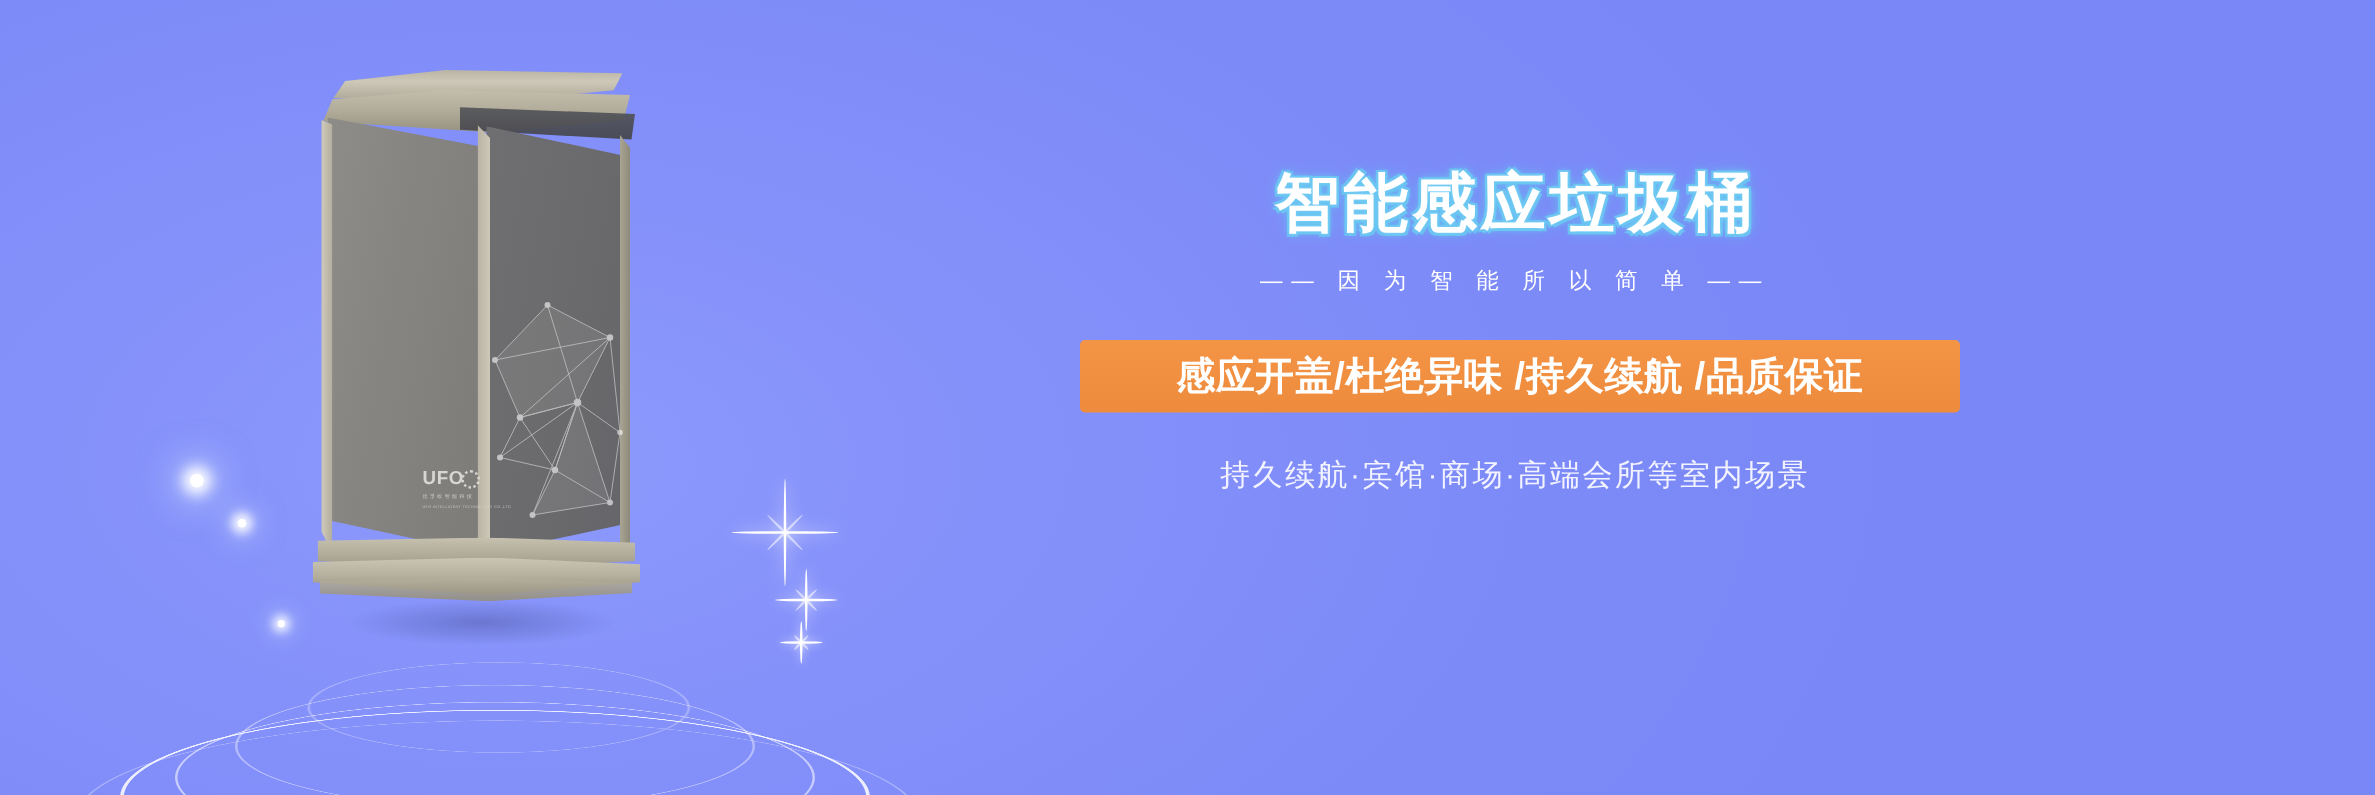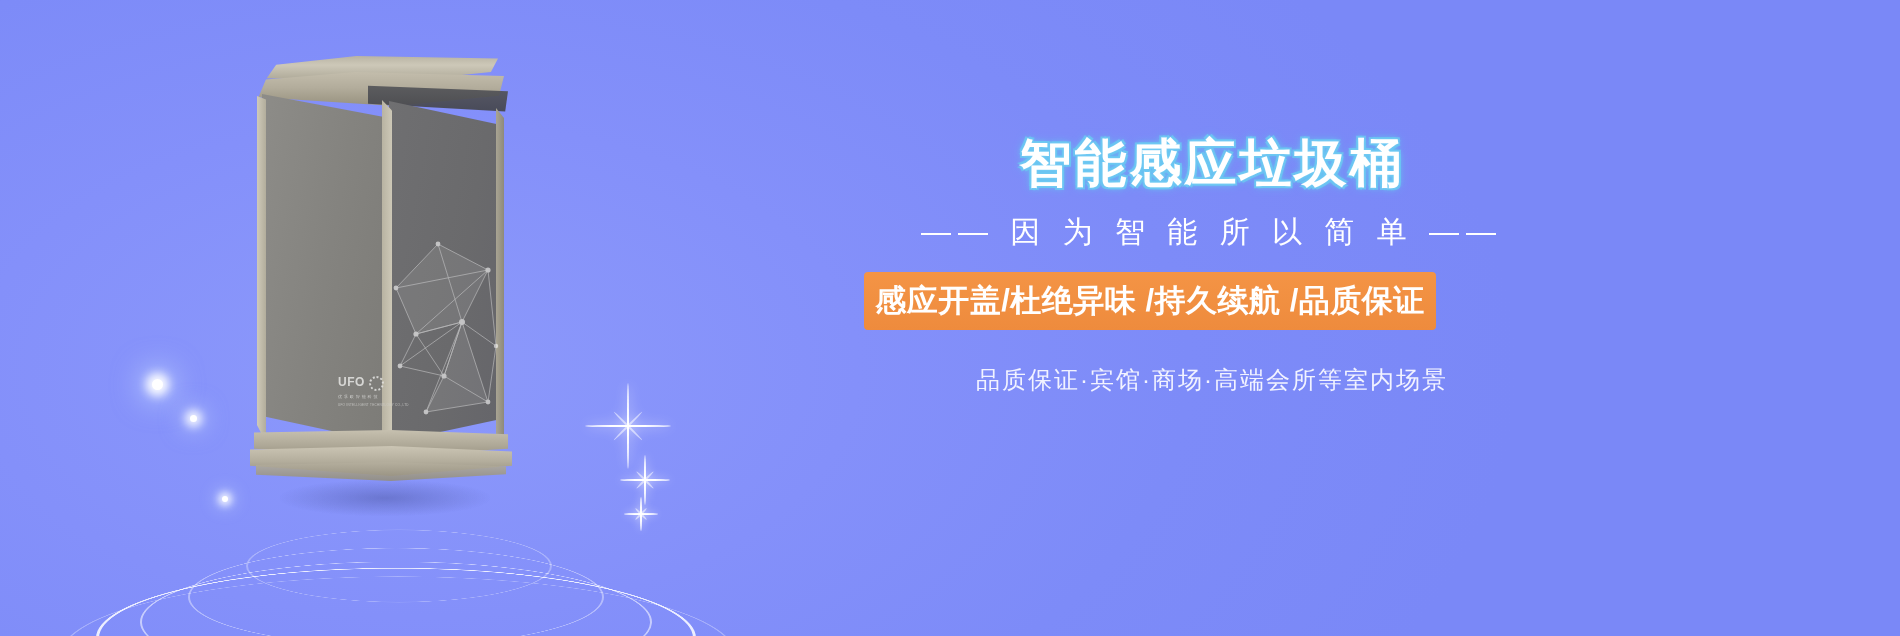--- a/index.html
+++ b/index.html
@@ -109,21 +109,21 @@
     background:linear-gradient(90deg,#a9a493,#8e8a7b);
     clip-path:polygon(0 0,100% 3%,100% 97%,0 100%);
   }
 
   
   .poly{ position:absolute; left:142px; top:170px; width:108px; height:195px; opacity:.62; }
 
   
   .logo{ position:absolute; left:88px; top:318px; width:64px; height:44px; opacity:.85; }
   .logo-text{
-    position:absolute; left:0; top:0; font-size:12px; font-weight:700;
+    position:absolute; left:0; top:0; font-size:15px; font-weight:700;
     color:#e6e6e4; letter-spacing:.5px; line-height:17px;
     font-family:"Liberation Sans",sans-serif;
   }
   .logo-ring{
     position:absolute; left:31px; top:2px; width:15px; height:15px; border-radius:50%;
     border:2px dotted #e4e4e2;
   }
   .logo-sub{
     position:absolute; left:0; top:20px; font-size:4px; color:#dcdcda; letter-spacing:.4px;
     white-space:nowrap; line-height:6px;
@@ -169,26 +169,26 @@
     letter-spacing:3px; line-height:70px; white-space:nowrap;
     text-shadow:
       0 0 2px #7fd0f5, 0 0 5px #6ec8f2, 0 0 10px #63c2f0,
       2px 2px 0 rgba(110,200,242,.85), -2px -2px 0 rgba(110,200,242,.85),
       2px -2px 0 rgba(110,200,242,.85), -2px 2px 0 rgba(110,200,242,.85);
   }
 
   .subtitle{
     position:absolute; left:-8px; top:212px; width:680px;
     text-align:center;
-    font-size:30px; color:#ffffff; letter-spacing:7px;
+    font-size:18px; color:#ffffff; letter-spacing:7px;
     white-space:nowrap; font-weight:400;
   }
 
   .feature-bar{
-    position:absolute; left:-16px; top:272px; width:572px; height:58px;
+    position:absolute; left:-16px; top:272px; width:704px; height:58px;
     background:linear-gradient(180deg,#f49445 0%,#ee8b3d 100%);
     border-radius:4px;
     display:flex; align-items:center; justify-content:center;
   }
   .feature-bar span{
     font-size:31px; font-weight:700; color:#ffffff; letter-spacing:.5px;
     white-space:nowrap;
   }
 
   .scene-line{
@@ -289,16 +289,16 @@
       <div class="base-3"></div>
     </div>
   </div>
 
   <div class="copy">
     <div class="title">智能感应垃圾桶</div>
     <div class="subtitle">—— 因 为 智 能  所 以 简 单 ——</div>
     <div class="feature-bar">
       <span>感应开盖/杜绝异味 /持久续航 /品质保证</span>
     </div>
-    <div class="scene-line">品质保证·宾馆·商场·高端会所等室内场景</div>
+    <div class="scene-line">持久续航·宾馆·商场·高端会所等室内场景</div>
   </div>
 
 </div>
 
 </body></html>

